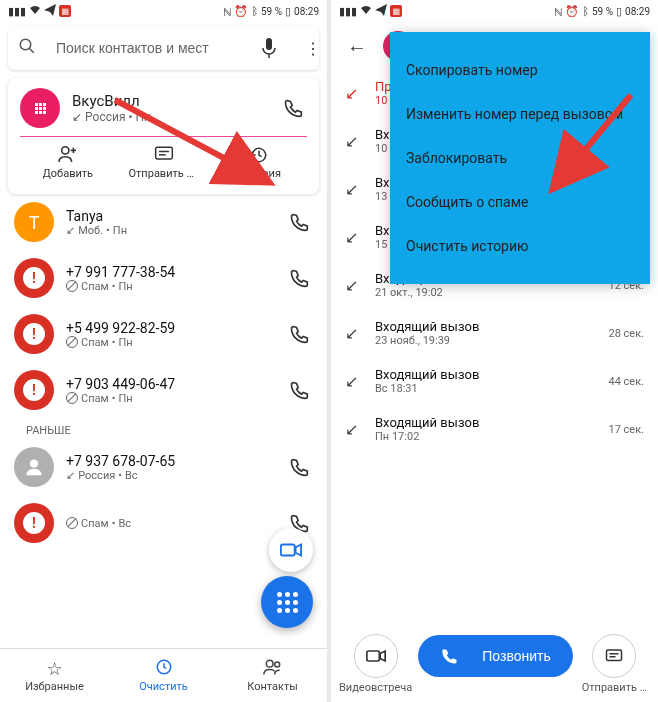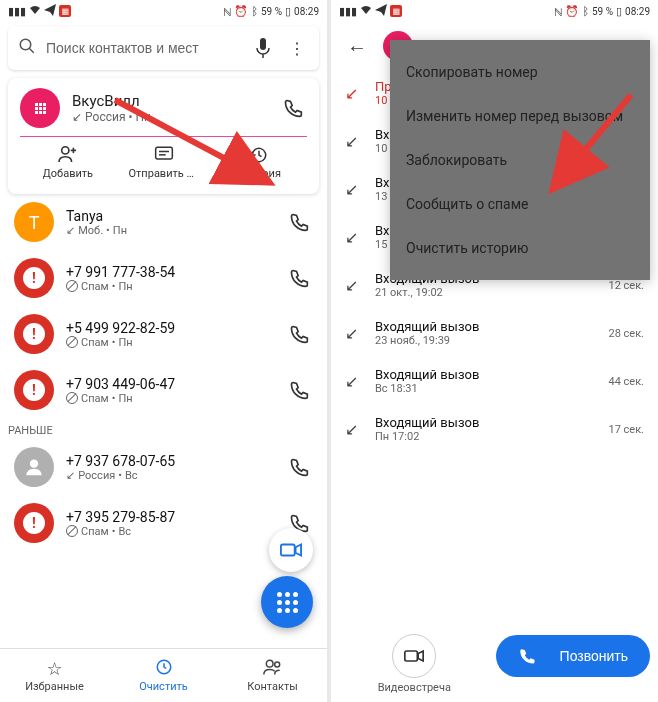--- a/index.html
+++ b/index.html
@@ -4,21 +4,21 @@
 <style>
   * { box-sizing: border-box; margin: 0; padding: 0; }
   body { font-family: Roboto, Arial, sans-serif; background: #e8e8e8; display: flex; gap: 4px; width: 658px; height: 702px; }
   .phone { width: 327px; height: 702px; background: #fff; display: flex; flex-direction: column; position: relative; overflow: hidden; }
   .statusbar { height: 22px; display: flex; justify-content: space-between; align-items: center; padding: 0 8px; font-size: 10px; color: #333; }
   .status-left, .status-right { display: flex; align-items: center; gap: 3px; }
   .status-icon { font-size: 11px; }
   .app-red { background: #d93025; color:#fff; width:12px; height:12px; display:inline-flex; align-items:center; justify-content:center; font-size:8px; border-radius:2px;}
   
   
-  .searchbar { margin: 4px 8px; height: 44px; border-radius: 6px; background:#fff; box-shadow: 0 1px 3px rgba(0,0,0,0.15); display:flex; align-items:center; padding: 0 10px; gap:10px; }
+  .searchbar { margin: 4px 8px; height: 44px; border-radius: 6px; background:#fff; box-shadow: 0 1px 3px rgba(0,0,0,0.15); display:flex; align-items:center; padding: 0 10px; gap:20px; }
   .searchbar input { border:none; outline:none; flex:1; font-size:14px; color:#555; }
   .searchbar input::placeholder { color:#666; }
   .icon-btn { background:none; border:none; padding:4px; cursor:pointer; display:flex; align-items:center; justify-content:center; color:#333; }
   .kebab { font-size:16px; }
   
   .contact-card { margin: 4px 8px 0; border-radius:8px; background:#fff; box-shadow:0 1px 4px rgba(0,0,0,0.15); padding: 10px 12px 6px; }
   .contact-head { display:flex; align-items:center; gap:12px; }
   .avatar { width:40px; height:40px; border-radius:50%; display:flex; align-items:center; justify-content:center; color:#fff; font-size:18px; flex-shrink:0; }
   .avatar-pink { background:#e91e63; }
   .avatar-orange { background:#ff9800; }
@@ -32,36 +32,36 @@
   .card-action { display:flex; flex-direction:column; align-items:center; gap:2px; padding:8px 4px; flex:1; cursor:pointer; position:relative; }
   .card-action-icon { font-size:18px; height:20px; }
   .card-action-label { font-size:11px; color:#333; white-space:nowrap; overflow:hidden; text-overflow:ellipsis; max-width:70px; }
   
   .call-list { flex:1; overflow:hidden; }
   .call-row { display:flex; align-items:center; padding:8px 14px; gap:12px; }
   .call-text { flex:1; }
   .call-number { font-size:14px; color:#111; }
   .call-meta { font-size:11px; color:#666; display:flex; align-items:center; gap:3px; }
   
-  .section-label { padding: 6px 8px 2px; font-size:11px; color:#666; }
+  .section-label { padding: 6px 26px 2px; font-size:11px; color:#666; }
   
   .fab-video { position:absolute; right:14px; bottom:130px; width:44px; height:44px; border-radius:50%; background:#fff; box-shadow:0 2px 6px rgba(0,0,0,0.25); display:flex; align-items:center; justify-content:center; color:#1a73e8; font-size:18px; }
   .fab-dial { position:absolute; right:14px; bottom:74px; width:52px; height:52px; border-radius:50%; background:#1a73e8; box-shadow:0 3px 8px rgba(0,0,0,0.3); display:flex; align-items:center; justify-content:center; color:#fff; }
   
   .bottom-nav { height:54px; border-top:1px solid #ddd; display:flex; background:#fff; }
   .nav-item { flex:1; display:flex; flex-direction:column; align-items:center; justify-content:center; gap:2px; font-size:11px; color:#444; cursor:pointer; }
   .nav-item.active { color:#1a73e8; }
   .nav-icon { font-size:18px; height:20px; }
   
   
   .topbar { display:flex; align-items:center; padding:8px 12px; gap:12px; }
   .back-arrow { font-size:20px; color:#333; }
   .avatar-small { width:30px; height:30px; border-radius:50%; }
   
-  .popup-menu { position:absolute; top:40px; right:8px; width:260px; background:#737373; box-shadow:0 2px 12px rgba(0,0,0,0.25); z-index:10; padding:10px 0; }
+  .popup-menu { position:absolute; top:32px; right:8px; width:260px; background:#0ea5e9; box-shadow:0 2px 12px rgba(0,0,0,0.25); z-index:10; padding:16px 0; }
   .menu-item { padding:14px 16px; font-size:14px; color:#222; cursor:pointer; position:relative; }
   
   .history-list { flex:1; overflow:hidden; }
   .hist-row { display:flex; align-items:center; padding:10px 14px; gap:12px; }
   .hist-arrow { color:#444; font-size:16px; flex-shrink:0; width:18px; }
   .hist-arrow.missed { color:#d93025; position:relative; }
   .hist-text { flex:1; }
   .hist-title { font-size:13px; color:#111; }
   .hist-title.missed { color:#d93025; }
   .hist-sub { font-size:11px; color:#666; }
@@ -275,21 +275,20 @@
           <svg width="20" height="20" viewBox="0 0 24 24" fill="none" stroke="#333" stroke-width="2">
             <path d="M5 3 q-2 0 -2 2 q0 7 5 12 q5 5 12 5 q2 0 2 -2 v-3 l-5 -2 l-2 2 q-4 -2 -6 -6 l2 -2 l-2 -5 z"></path>
           </svg>
         </button>
     </div>
     <div class="call-row">
       <div class="avatar avatar-red">
           <div class="exclaim">!</div>
         </div>
       <div class="call-text">
-        <div class="call-number">+7 395 279-85-87</div>
         <div class="call-meta"><span class="slash-circle"></span> <span>Спам</span> • <span>Вс</span></div>
       </div>
       <button class="icon-btn call-icon">
           <svg width="20" height="20" viewBox="0 0 24 24" fill="none" stroke="#333" stroke-width="2">
             <path d="M5 3 q-2 0 -2 2 q0 7 5 12 q5 5 12 5 q2 0 2 -2 v-3 l-5 -2 l-2 2 q-4 -2 -6 -6 l2 -2 l-2 -5 z"></path>
           </svg>
         </button>
     </div>
   </div>
 
@@ -470,20 +469,30 @@
     </div>
     <div class="action-col">
       <button class="pill-btn">
         <svg width="18" height="18" viewBox="0 0 24 24" fill="#fff">
             <path d="M5 3 q-2 0 -2 2 q0 7 5 12 q5 5 12 5 q2 0 2 -2 v-3 l-5 -2 l-2 2 q-4 -2 -6 -6 l2 -2 l-2 -5 z"></path>
           </svg>
         <span>Позвонить</span>
       </button>
       <span class="action-label">&nbsp;</span>
     </div>
+    <div class="action-col">
+      <button class="circle-btn">
+        <svg width="18" height="16" viewBox="0 0 24 20" fill="none" stroke="#333" stroke-width="2">
+            <rect x="2" y="2" width="20" height="14" rx="2"></rect>
+            <line x1="6" y1="7" x2="18" y2="7"></line>
+            <line x1="6" y1="11" x2="14" y2="11"></line>
+          </svg>
+      </button>
+      <span class="action-label">Отправить …</span>
+    </div>
   </div>
 
   <div class="popup-menu">
     <div class="menu-item">Скопировать номер</div>
     <div class="menu-item">Изменить номер перед вызовом</div>
     <div class="menu-item">Заблокировать</div>
     <div class="menu-item">Сообщить о спаме</div>
     <div class="menu-item">Очистить историю</div>
   </div>
 

